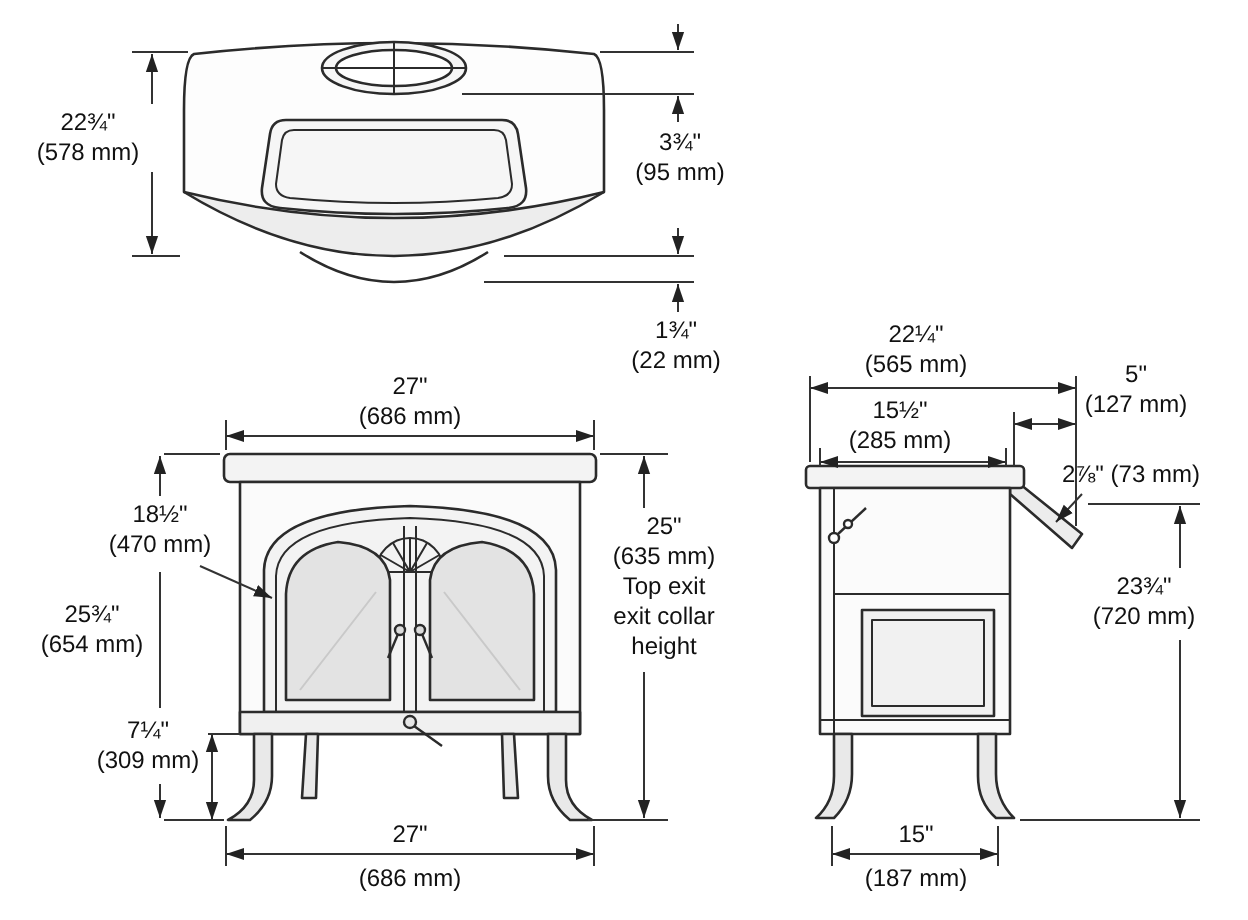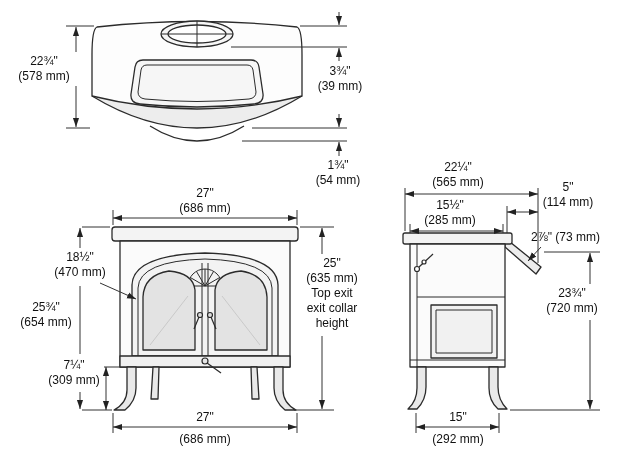--- a/index.html
+++ b/index.html
@@ -157,26 +157,26 @@
     </g>
   </svg>
 
   <div class="dim" style="left:14px;top:54px;width:60px;">
     <span>22¾"</span>
     <span>(578 mm)</span>
   </div>
 
   <div class="dim" style="left:312px;top:64px;width:56px;">
     <span>3¾"</span>
-    <span>(39 mm)</span>
+    <span>(95 mm)</span>
   </div>
 
   <div class="dim" style="left:308px;top:158px;width:60px;">
     <span>1¾"</span>
-    <span>(54 mm)</span>
+    <span>(22 mm)</span>
   </div>
 
   <div class="dim" style="left:160px;top:186px;width:90px;">
     <span>27"</span>
     <span>(686 mm)</span>
   </div>
 
   <div class="dim" style="left:50px;top:250px;width:60px;">
     <span>18½"</span>
     <span>(470 mm)</span>
@@ -210,30 +210,30 @@
     <span>(565 mm)</span>
   </div>
 
   <div class="dim" style="left:412px;top:198px;width:76px;">
     <span>15½"</span>
     <span>(285 mm)</span>
   </div>
 
   <div class="dim" style="left:540px;top:180px;width:56px;">
     <span>5"</span>
-    <span>(114 mm)</span>
+    <span>(127 mm)</span>
   </div>
 
   <div class="dim left-align" style="left:531px;top:230px;width:86px;">
     <span>2⅞" (73 mm)</span>
   </div>
 
   <div class="dim" style="left:540px;top:286px;width:64px;">
     <span>23¾"</span>
     <span>(720 mm)</span>
   </div>
 
   <div class="dim split" style="left:428px;top:410px;width:60px;">
     <span>15"</span>
-    <span>(292 mm)</span>
+    <span>(187 mm)</span>
   </div>
 
 </div>
 
 </body></html>

